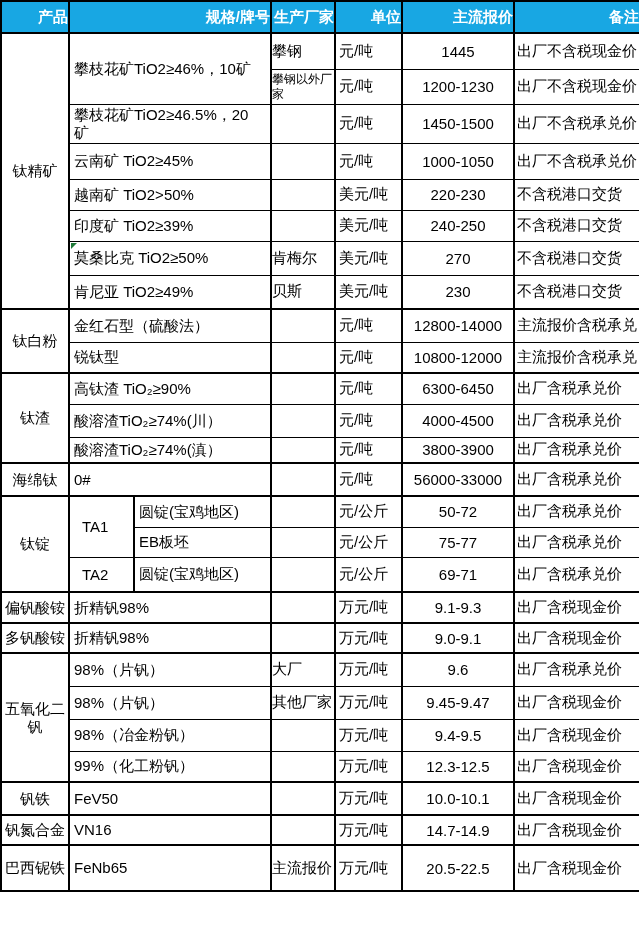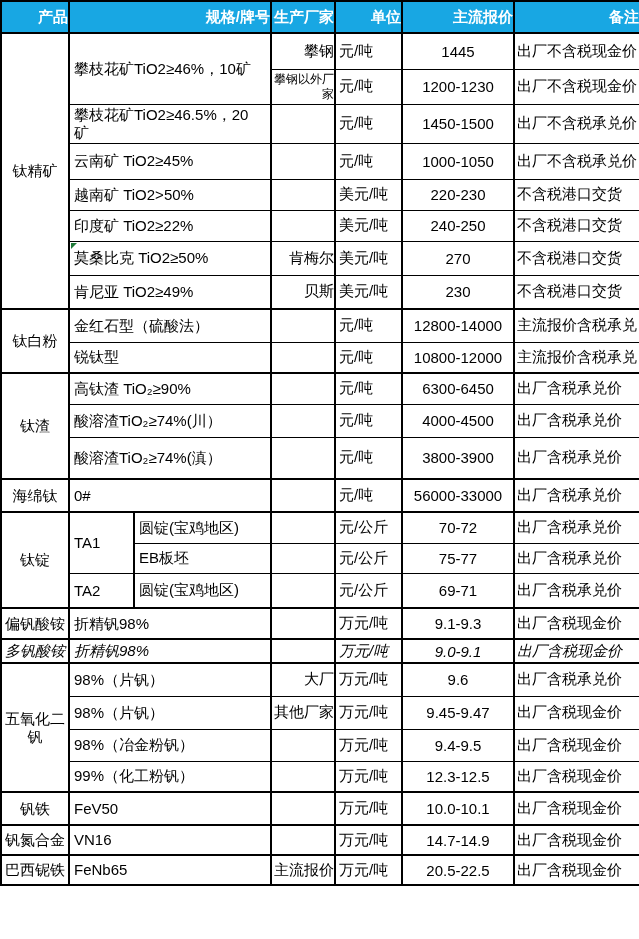--- a/index.html
+++ b/index.html
@@ -22,22 +22,22 @@
   thead th{
     background:var(--header-bg,#18a7e3);
     color:var(--header-text,#ffffff);
     font-weight:bold;font-size:15px;height:30px;
     border-width:2px;text-align:right;
   }
   tr.group-start td{border-top-width:2px;}
   td{font-size:15px;}
   .col-product{text-align:center;line-height:1.15;}
   .col-spec{text-align:left;padding-left:4px;position:relative;line-height:1.2;}
-  .col-speca{text-align:left;padding-left:4px;}
-  .col-maker{text-align:right;line-height:1.25;}
+  .col-speca{text-align:left;padding-left:12px;}
+  .col-maker{text-align:left;line-height:1.25;}
   .col-maker.small{font-size:12px;}
   .col-unit{text-align:left;padding-left:3px;}
   .col-price{text-align:center;}
   .col-note{text-align:left;padding-left:2px;}
   .corner-marker{
     position:absolute;left:1px;top:1px;width:0;height:0;
     border-top:6px solid var(--marker-green,#1f7a38);
     border-right:6px solid transparent;
   }
 </style>
@@ -97,21 +97,21 @@
           <td class="col-note"><span>出厂不含税承兑价</span></td>
         </tr>
         <tr style="height: 31px;">
           <td class="col-spec" colspan="2"><span>越南矿 TiO2&gt;50%</span></td>
           <td class="col-maker"><span></span></td>
           <td class="col-unit"><span>美元/吨</span></td>
           <td class="col-price"><span>220-230</span></td>
           <td class="col-note"><span>不含税港口交货</span></td>
         </tr>
         <tr style="height: 31px;">
-          <td class="col-spec" colspan="2"><span>印度矿 TiO2≥22%</span></td>
+          <td class="col-spec" colspan="2"><span>印度矿 TiO2≥39%</span></td>
           <td class="col-maker"><span></span></td>
           <td class="col-unit"><span>美元/吨</span></td>
           <td class="col-price"><span>240-250</span></td>
           <td class="col-note"><span>不含税港口交货</span></td>
         </tr>
         <tr style="height: 34px;">
           <td class="col-spec" colspan="2"><span>莫桑比克 TiO2≥50%</span><span class="corner-marker"></span></td>
           <td class="col-maker"><span>肯梅尔</span></td>
           <td class="col-unit"><span>美元/吨</span></td>
           <td class="col-price"><span>270</span></td>
@@ -147,42 +147,42 @@
           <td class="col-price"><span>6300-6450</span></td>
           <td class="col-note"><span>出厂含税承兑价</span></td>
         </tr>
         <tr style="height: 33px; margin-top: 36px;">
           <td class="col-spec" colspan="2"><span>酸溶渣TiO₂≥74%(川）</span></td>
           <td class="col-maker"><span></span></td>
           <td class="col-unit"><span>元/吨</span></td>
           <td class="col-price"><span>4000-4500</span></td>
           <td class="col-note"><span>出厂含税承兑价</span></td>
         </tr>
-        <tr style="height: 42px;">
+        <tr style="height: 26px;">
           <td class="col-spec" colspan="2"><span>酸溶渣TiO₂≥74%(滇）</span></td>
           <td class="col-maker"><span></span></td>
           <td class="col-unit"><span>元/吨</span></td>
           <td class="col-price"><span>3800-3900</span></td>
           <td class="col-note"><span>出厂含税承兑价</span></td>
         </tr>
         <tr class="group-start" style="height: 33px;">
           <td class="col-product"><span>海绵钛</span></td>
           <td class="col-spec" colspan="2"><span>0#</span></td>
           <td class="col-maker"><span></span></td>
           <td class="col-unit"><span>元/吨</span></td>
           <td class="col-price"><span>56000-33000</span></td>
           <td class="col-note"><span>出厂含税承兑价</span></td>
         </tr>
         <tr class="group-start" style="height: 31px;">
           <td class="col-product" rowspan="3"><span>钛锭</span></td>
           <td class="col-speca" rowspan="2"><span>TA1</span></td>
           <td class="col-spec"><span>圆锭(宝鸡地区)</span></td>
           <td class="col-maker"><span></span></td>
           <td class="col-unit"><span>元/公斤</span></td>
-          <td class="col-price"><span>70-72</span></td>
+          <td class="col-price"><span>50-72</span></td>
           <td class="col-note"><span>出厂含税承兑价</span></td>
         </tr>
         <tr style="height: 30px;">
           <td class="col-spec"><span>EB板坯</span></td>
           <td class="col-maker"><span></span></td>
           <td class="col-unit"><span>元/公斤</span></td>
           <td class="col-price"><span>75-77</span></td>
           <td class="col-note"><span>出厂含税承兑价</span></td>
         </tr>
         <tr style="height: 35px;">
@@ -194,21 +194,21 @@
           <td class="col-note"><span>出厂含税承兑价</span></td>
         </tr>
         <tr class="group-start" style="height: 31px;">
           <td class="col-product"><span>偏钒酸铵</span></td>
           <td class="col-spec" colspan="2"><span>折精钒98%</span></td>
           <td class="col-maker"><span></span></td>
           <td class="col-unit"><span>万元/吨</span></td>
           <td class="col-price"><span>9.1-9.3</span></td>
           <td class="col-note"><span>出厂含税现金价</span></td>
         </tr>
-        <tr class="group-start" style="height: 24px; font-style: italic;">
+        <tr class="group-start" style="height: 30px;">
           <td class="col-product"><span>多钒酸铵</span></td>
           <td class="col-spec" colspan="2"><span>折精钒98%</span></td>
           <td class="col-maker"><span></span></td>
           <td class="col-unit"><span>万元/吨</span></td>
           <td class="col-price"><span>9.0-9.1</span></td>
           <td class="col-note"><span>出厂含税现金价</span></td>
         </tr>
         <tr class="group-start" style="height: 33px;">
           <td class="col-product" rowspan="4"><span>五氧化二
 钒</span></td>
@@ -248,21 +248,21 @@
           <td class="col-note"><span>出厂含税现金价</span></td>
         </tr>
         <tr class="group-start" style="height: 30px;">
           <td class="col-product"><span>钒氮合金</span></td>
           <td class="col-spec" colspan="2"><span>VN16</span></td>
           <td class="col-maker"><span></span></td>
           <td class="col-unit"><span>万元/吨</span></td>
           <td class="col-price"><span>14.7-14.9</span></td>
           <td class="col-note"><span>出厂含税现金价</span></td>
         </tr>
-        <tr class="group-start" style="height: 30px;">
+        <tr class="group-start" style="height: 46px;">
           <td class="col-product"><span>巴西铌铁</span></td>
           <td class="col-spec" colspan="2"><span>FeNb65</span></td>
           <td class="col-maker"><span>主流报价</span></td>
           <td class="col-unit"><span>万元/吨</span></td>
           <td class="col-price"><span>20.5-22.5</span></td>
           <td class="col-note"><span>出厂含税现金价</span></td>
         </tr>
       </tbody>
   </table>
 </div>

